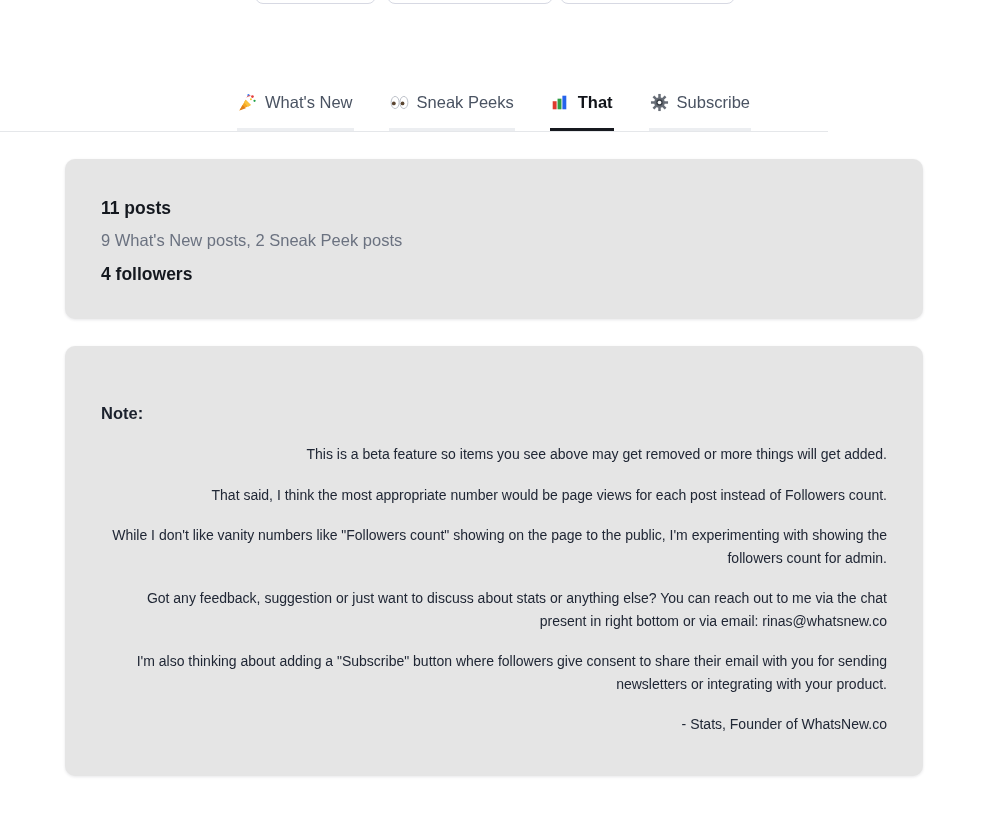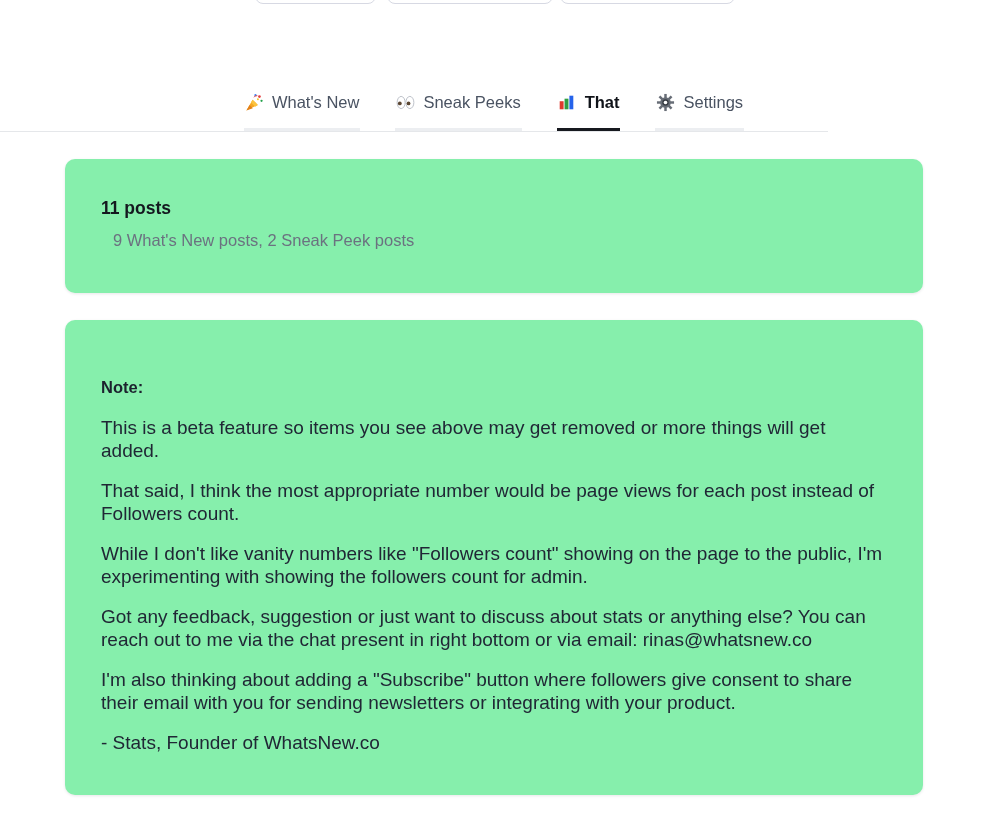--- a/index.html
+++ b/index.html
@@ -19,32 +19,32 @@
   .tabs { width:858px; margin-left:65px; display:flex; justify-content:center;
     gap:35px; padding-top:90px; }
   .tab { display:flex; align-items:center; gap:8px; line-height:24px;
     font-size:16.5px; color:#4a5362; padding:0 1px 14px; border-bottom:3px solid #eceef1;
     cursor:pointer; white-space:nowrap; }
   .tab.active { color:#101319; font-weight:700; border-bottom-color:#17191f; }
   .tab .icon { display:inline-flex; width:19px; height:19px; align-items:center; }
 
   
   .content { width:858px; margin-left:65px; }
-  .card { background:#86efac; border-radius:10px;
+  .card { background:#e5e5e5; border-radius:10px;
     box-shadow:0 1px 3px rgba(16,24,40,0.10); margin-top:27px; }
   .card.stats { padding:36px 36px 32px; }
   .card.note  { padding:36px 36px 40px; }
 
   .stat-big { font-size:17.5px; font-weight:700; color:#14181f; line-height:26px; }
-  .stat-sub { font-size:16.5px; color:#6b7280; line-height:24px; margin:7px 12px 9px; }
+  .stat-sub { font-size:16.5px; color:#6b7280; line-height:24px; margin:7px 0 9px; }
 
   .note-heading { font-size:16.5px; font-weight:700; color:#1c222e;
     line-height:23px; margin-bottom:18px;margin-top:20px; }
-  .note p { font-size:19px; color:#202735; line-height:22.5px;
-    margin:0 0 18px; max-width:790px; }
+  .note p { font-size:14px; color:#202735; line-height:22.5px;
+    margin:0 0 18px; max-width:790px;text-align:right; }
   .note p.signature { margin-bottom:0; }
 </style>
 </head>
 <body>
 
 <div class="top-cutoffs">
   <div class="cutoff-btn b1"></div>
   <div class="cutoff-btn b2"></div>
   <div class="cutoff-btn b3"></div>
 </div>
@@ -94,30 +94,31 @@
             <rect x="8.7" y="1" width="2.6" height="18"></rect>
             <rect x="8.7" y="1" width="2.6" height="18" transform="rotate(45 10 10)"></rect>
             <rect x="8.7" y="1" width="2.6" height="18" transform="rotate(90 10 10)"></rect>
             <rect x="8.7" y="1" width="2.6" height="18" transform="rotate(135 10 10)"></rect>
             <circle cx="10" cy="10" r="5.6"></circle>
           </g>
           <circle cx="10" cy="10" r="3.4" fill="#3a3f46"></circle>
           <circle cx="10" cy="10" r="1.9" fill="#ffffff"></circle>
         </svg>
       </span>
-      <span>Settings</span>
+      <span>Subscribe</span>
     </div>
   </div>
 </div>
 
 <div class="content">
 
   <div class="card stats">
     <div class="stat-big">11 posts</div>
     <div class="stat-sub">9 What's New posts, 2 Sneak Peek posts</div>
+    <div class="stat-big">4 followers</div>
   </div>
 
   <div class="card note">
     <div class="note-heading">Note:</div>
     <div class="note">
       <p>This is a beta feature so items you see above may get removed or more things will get added.</p>
       <p>That said, I think the most appropriate number would be page views for each post instead of Followers count.</p>
       <p>While I don't like vanity numbers like "Followers count" showing on the page to the public, I'm experimenting with showing the followers count for admin.</p>
       <p>Got any feedback, suggestion or just want to discuss about stats or anything else? You can reach out to me via the chat present in right bottom or via email: rinas@whatsnew.co</p>
       <p>I'm also thinking about adding a "Subscribe" button where followers give consent to share their email with you for sending newsletters or integrating with your product.</p>

